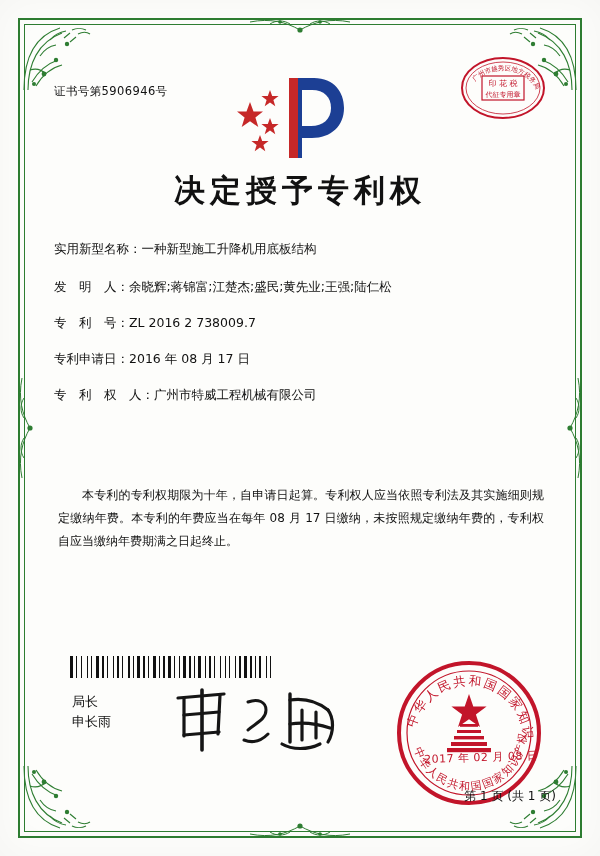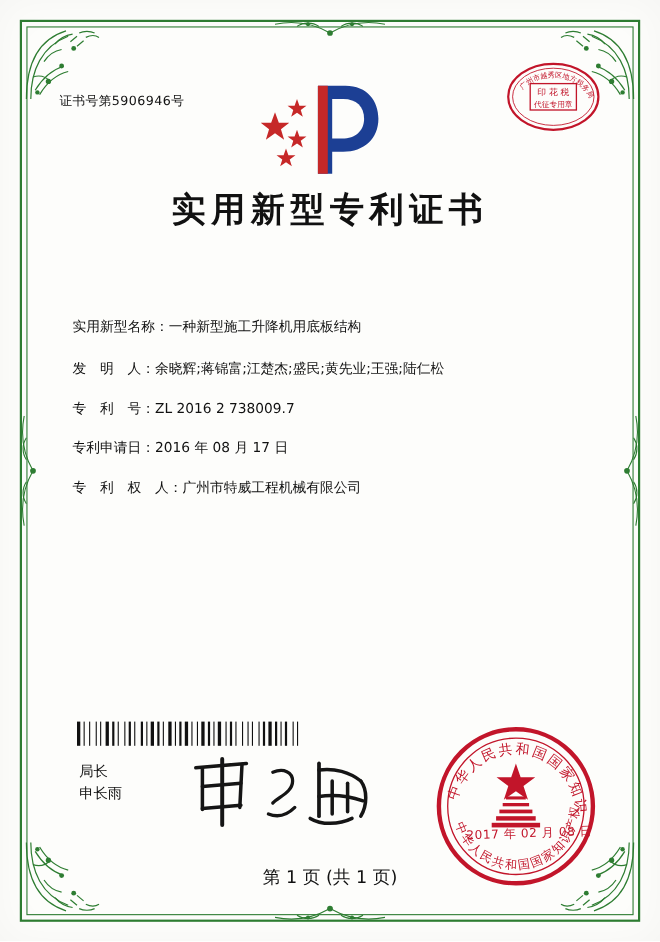--- a/index.html
+++ b/index.html
@@ -101,23 +101,22 @@
     text-align: center;
     font-family: "DejaVu Serif", "Liberation Serif", serif;
     font-weight: bold;
     font-size: 31px;
     letter-spacing: 5px;
     color: #111;
   }
 
   .fields {
     position: absolute;
-    left: 22px; top: 196px;
+    left: 10px; top: 196px;
     width: 490px;
-    margin-top: 48px;
   }
   .field {
     font-size: 12.5px;
     color: #111;
     margin-bottom: 18.5px;
     line-height: 1.4;
     white-space: nowrap;
   }
   .field .label {
     display: inline-block;
@@ -182,22 +181,22 @@
     font-size: 11px;
     color: #c2152a;
     letter-spacing: .5px;
     transform: rotate(-2deg);
   }
 
   .page-footer {
     position: absolute;
     left: 0; top: 744px;
     width: 512px;
-    text-align: center;
-    font-size: 16px;
+    text-align: right;
+    font-size: 12px;
     color: #111;
   }
 
   .soft-shadow {
     position: absolute;
     left: 0; top: 0; width: 600px; height: 856px;
     box-shadow: inset 0 0 40px rgba(0,0,0,0.035);
     pointer-events: none;
   }
 </style>
@@ -347,41 +346,42 @@
         <rect x="22" y="20" width="42" height="24" fill="none" stroke="#c2152a" stroke-width="1.2"></rect>
         <text x="43" y="30" font-size="8" fill="#c2152a" text-anchor="middle" font-family="DejaVu Sans, sans-serif">印 花 税</text>
         <text x="43" y="41" font-size="7" fill="#c2152a" text-anchor="middle" font-family="DejaVu Sans, sans-serif">代征专用章</text>
         <path id="tr-arc-top" d="M10 34 A 34 26 0 0 1 76 34" fill="none"></path>
         <text font-size="6.5" fill="#c2152a" font-family="DejaVu Sans, sans-serif">
           <textPath href="#tr-arc-top" startOffset="12%">广州市越秀区地方税务局</textPath>
         </text>
       </svg>
     </div>
 
-    <div class="doc-title">实用新型专利证书</div>
+    <div class="doc-title">决定授予专利权</div>
 
     <div class="fields">
       <div class="field f-name">
         <span class="label">实用新型名称：</span><span class="value">一种新型施工升降机用底板结构</span>
       </div>
       <div class="field">
         <span class="label">发　明　人：</span><span class="value">余晓辉;蒋锦富;江楚杰;盛民;黄先业;王强;陆仁松</span>
       </div>
       <div class="field">
         <span class="label">专　利　号：</span><span class="value">ZL 2016 2 738009.7</span>
       </div>
       <div class="field">
         <span class="label">专利申请日：</span><span class="value">2016 年 08 月 17 日</span>
       </div>
       <div class="field">
         <span class="label">专　利　权　人：</span><span class="value">广州市特威工程机械有限公司</span>
       </div>
     </div>
 
     <div class="body-text">
+      <p>本专利的专利权期限为十年，自申请日起算。专利权人应当依照专利法及其实施细则规定缴纳年费。本专利的年费应当在每年 08 月 17 日缴纳，未按照规定缴纳年费的，专利权自应当缴纳年费期满之日起终止。</p>
     </div>
 
     <div class="barcode" id="barcode">
         <span style="width: 3px; background: rgb(17, 17, 17);"></span>
         <span style="width: 1px; background: transparent;"></span>
         <span style="width: 1px; background: rgb(17, 17, 17);"></span>
         <span style="width: 2px; background: transparent;"></span>
         <span style="width: 1px; background: rgb(17, 17, 17);"></span>
         <span style="width: 3px; background: transparent;"></span>
         <span style="width: 1px; background: rgb(17, 17, 17);"></span>

